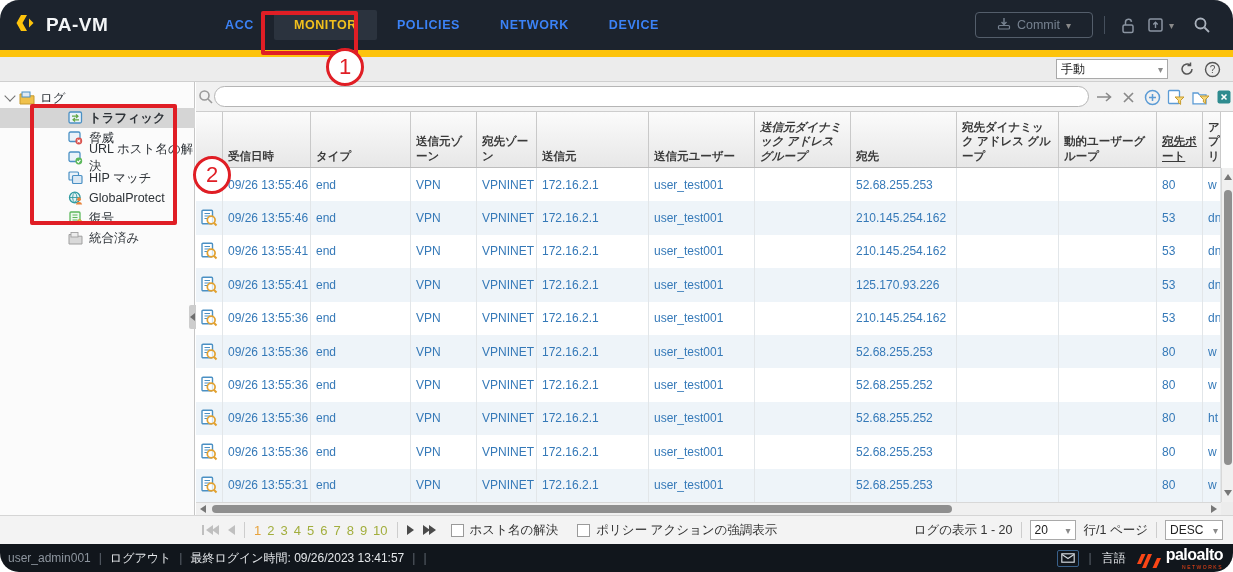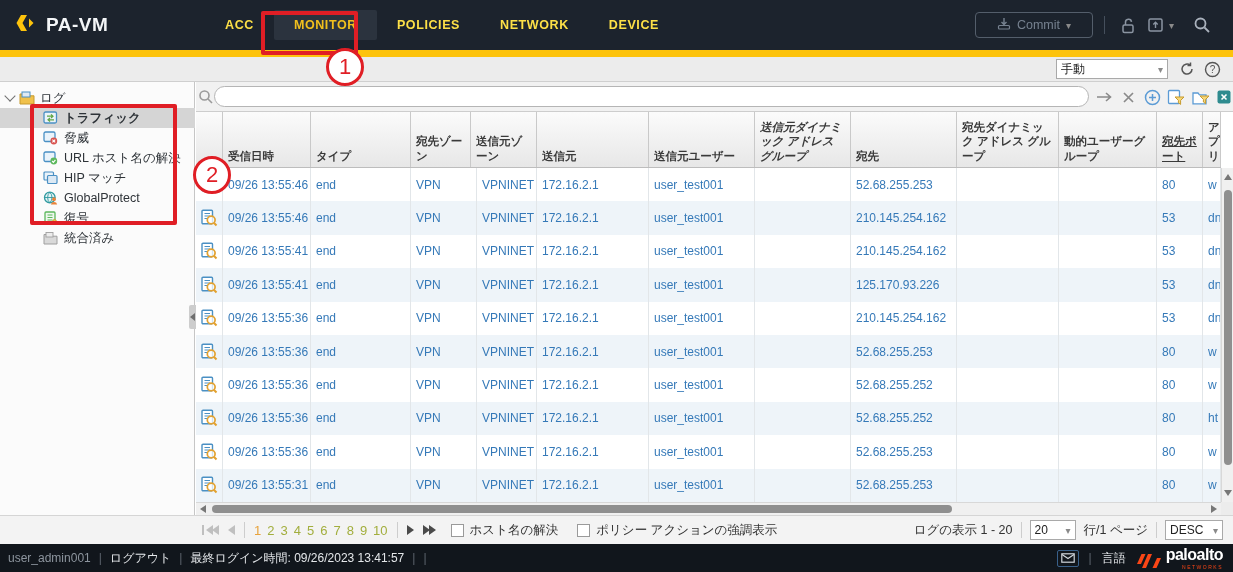--- a/index.html
+++ b/index.html
@@ -1,43 +1,43 @@
 <!DOCTYPE html>
 <html><head>
 <meta charset="utf-8">
 <style>
   * { margin:0; padding:0; box-sizing:border-box; }
   html,body { background:#ffffff; }
   body { font-family:"Liberation Sans","DejaVu Sans",sans-serif; }
-  #app { position:relative; width:1233px; height:572px; overflow:hidden; background:#fff; }
+  #app { position:relative; width:1233px; height:572px; overflow:hidden; background:#fff;border-radius:19px; }
 
   
   .navbar { position:absolute; left:0; top:0; width:1233px; height:50px; background:#1c232d; display:flex; align-items:center; }
   .brand { position:absolute; left:14px; top:0; height:50px; display:flex; align-items:center; gap:8px; }
   .brand-text { color:#f4f6f8; font-size:19px; font-weight:bold; letter-spacing:.5px; }
   .nav-tabs { position:absolute; left:205px; top:0; height:50px; display:flex; align-items:center; }
-  .nav-tab { color:#fde047; font-size:12.5px; font-weight:bold; letter-spacing:.6px; padding:8px 20px; cursor:pointer; }
+  .nav-tab { color:#3b82f6; font-size:12.5px; font-weight:bold; letter-spacing:.6px; padding:8px 20px; cursor:pointer; }
   .nav-tab.active { background:#2b333e; color:#f2c01d; border-radius:2px; }
   .commit-btn { position:absolute; left:975px; top:12px; width:118px; height:26px; border:1px solid #545e6b; border-radius:4px; color:#76818f; font-size:12.5px; display:flex; align-items:center; justify-content:center; gap:6px; }
   .nav-sep { position:absolute; left:1104px; top:16px; width:1px; height:18px; background:#454f5c; }
   .nav-icon { position:absolute; top:15px; width:20px; height:20px; display:flex; align-items:center; justify-content:center; }
   .yellow-bar { position:absolute; left:0; top:50px; width:1233px; height:7px; background:#fdc30c; }
 
   
   .toolbar { position:absolute; left:0; top:57px; width:1233px; height:25px; background:#ececec; border-bottom:1px solid #cfcfcf; }
   .select-box { background:#fff; border:1px solid #a9a9a9; font-size:12px; color:#222; display:flex; align-items:center; justify-content:space-between; padding:0 4px; }
   .chev { color:#8a8a8a; font-size:10px; }
   .refresh-sel { position:absolute; left:1056px; top:2px; width:112px; height:20px; }
   .tb-icon { position:absolute; top:3px; width:18px; height:18px; display:flex; align-items:center; justify-content:center; }
 
   
   .sidebar { position:absolute; left:0; top:82px; width:195px; height:433px; background:#fbfbfb; border-right:1px solid #c6c6c6; font-size:12.5px; color:#2e3338; }
   .tree-root { position:absolute; left:6px; top:6px; height:20px; display:flex; align-items:center; gap:5px; }
   .tree-items { position:absolute; left:0; top:26px; width:195px; }
-  .tree-item { height:20px; display:flex; align-items:center; gap:6px; padding-left:42px; cursor:pointer; }
+  .tree-item { height:20px; display:flex; align-items:center; gap:6px; padding-left:67px; cursor:pointer; }
   .tree-item.selected { background:#d5d5d5; font-weight:bold; }
   .tree-icon { width:16px; height:15px; display:flex; align-items:center; justify-content:center; flex:0 0 16px; }
   .chevron-down { width:8px; height:8px; border-right:1.6px solid #707070; border-bottom:1.6px solid #707070; transform:rotate(45deg); margin-top:-4px; }
   .collapse-handle { position:absolute; left:189px; top:305px; width:7px; height:24px; background:#cdcdcd; border-radius:2px 0 0 2px; display:flex; align-items:center; justify-content:center; }
   .collapse-handle .tri { width:0; height:0; border-top:4px solid transparent; border-bottom:4px solid transparent; border-right:5px solid #6f6f6f; }
 
   
   .search-row { position:absolute; left:196px; top:82px; width:1037px; height:30px; background:#f1f1f1; border-bottom:1px solid #cdcdcd; }
   .search-input { position:absolute; left:18px; top:4px; width:875px; height:21px; background:#fff; border:1px solid #b5b5b5; border-radius:11px; font-size:12px; padding:0 10px; color:#333; outline:none; }
   .sr-icon { position:absolute; top:5px; width:20px; height:20px; display:flex; align-items:center; justify-content:center; }
@@ -295,22 +295,22 @@
           <rect x="0.5" y="0.5" width="13" height="13" rx="2" fill="#2e8b8f"></rect>
           <path d="M4.5 4.5 L9.5 9.5 M9.5 4.5 L4.5 9.5" stroke="#fff" stroke-width="1.6"></path>
         </svg>
     </div>
   </div>
 
   <div class="thead" id="thead">
       <div class="th icon-col" style="width: 27px;"></div>
       <div class="th" style="width: 88px;">受信日時</div>
       <div class="th" style="width: 100px;">タイプ</div>
+      <div class="th" style="width: 66px;">送信元ゾーン</div>
       <div class="th" style="width: 60px;">宛先ゾーン</div>
-      <div class="th" style="width: 66px;">送信元ゾーン</div>
       <div class="th" style="width: 112px;">送信元</div>
       <div class="th" style="width: 106px;">送信元ユーザー</div>
       <div class="th" style="width: 96px; font-style: italic;">送信元ダイナミック アドレス グループ</div>
       <div class="th" style="width: 106px;">宛先</div>
       <div class="th" style="width: 102px;">宛先ダイナミック アドレス グループ</div>
       <div class="th" style="width: 98px;">動的ユーザーグループ</div>
       <div class="th" style="width: 46px; text-decoration: underline;">宛先ポート</div>
       <div class="th" style="width: 18px;">アプリ</div>
     </div>
   <div class="tbody" id="tbody">

